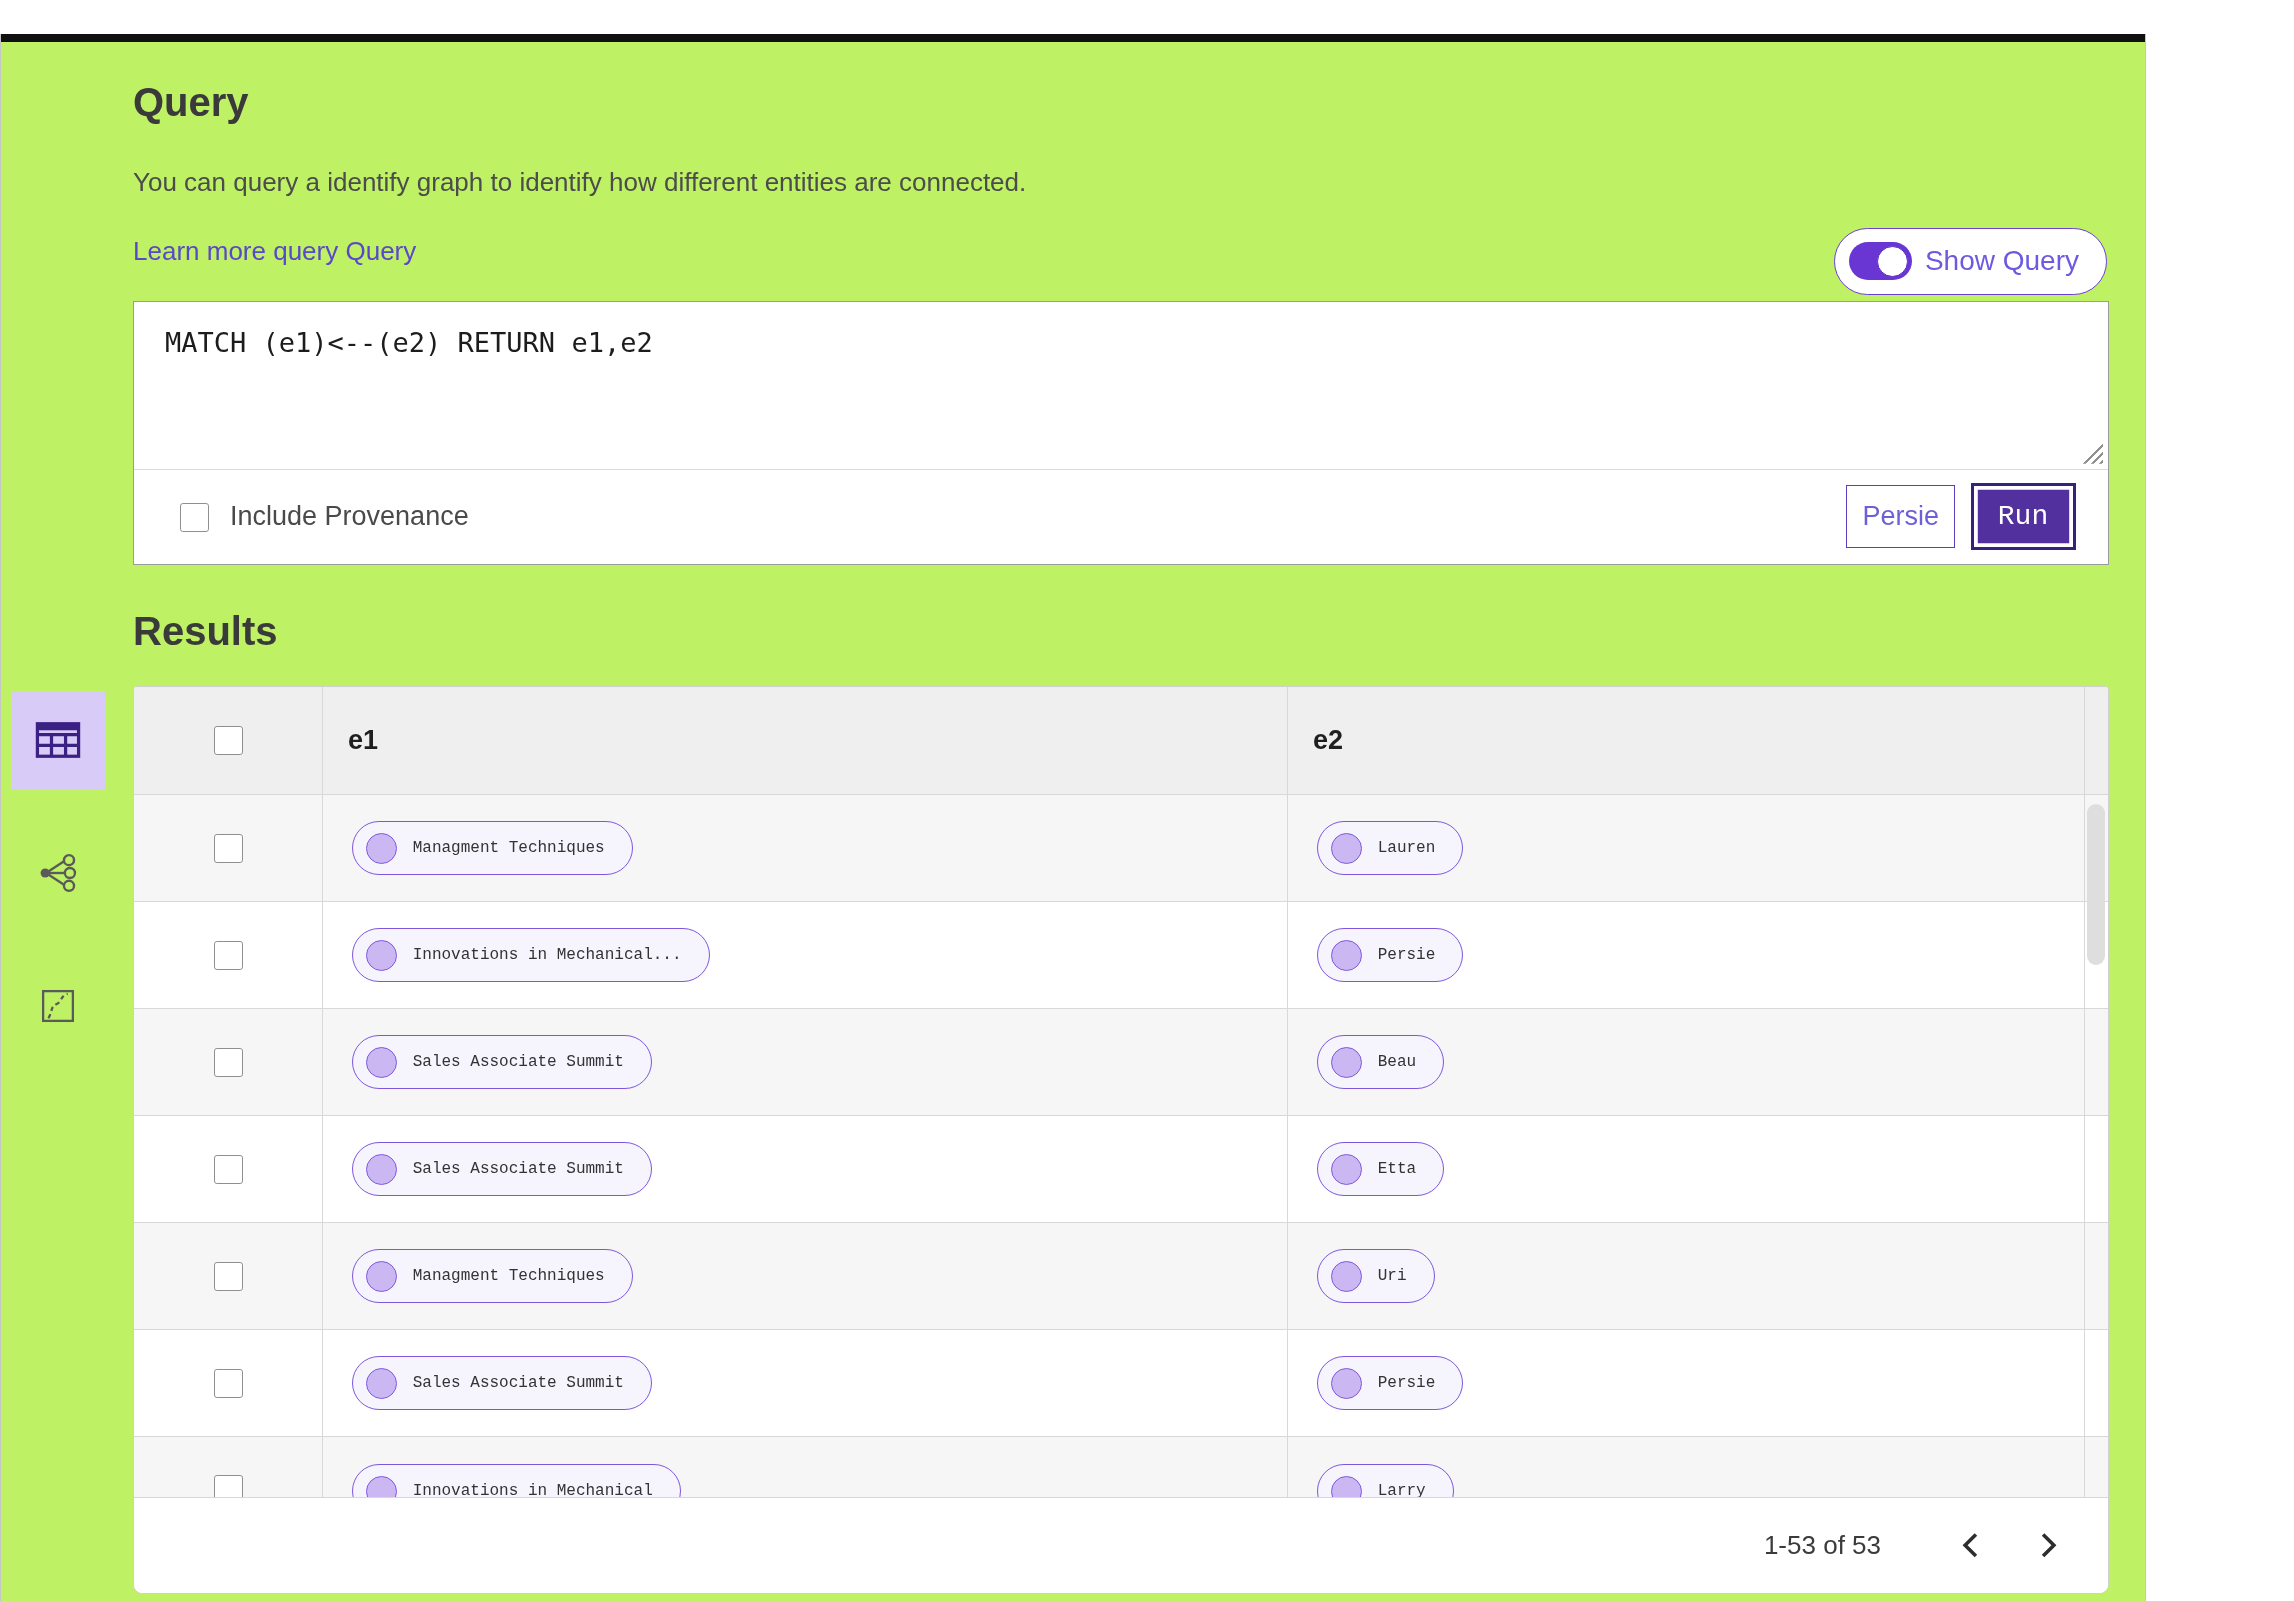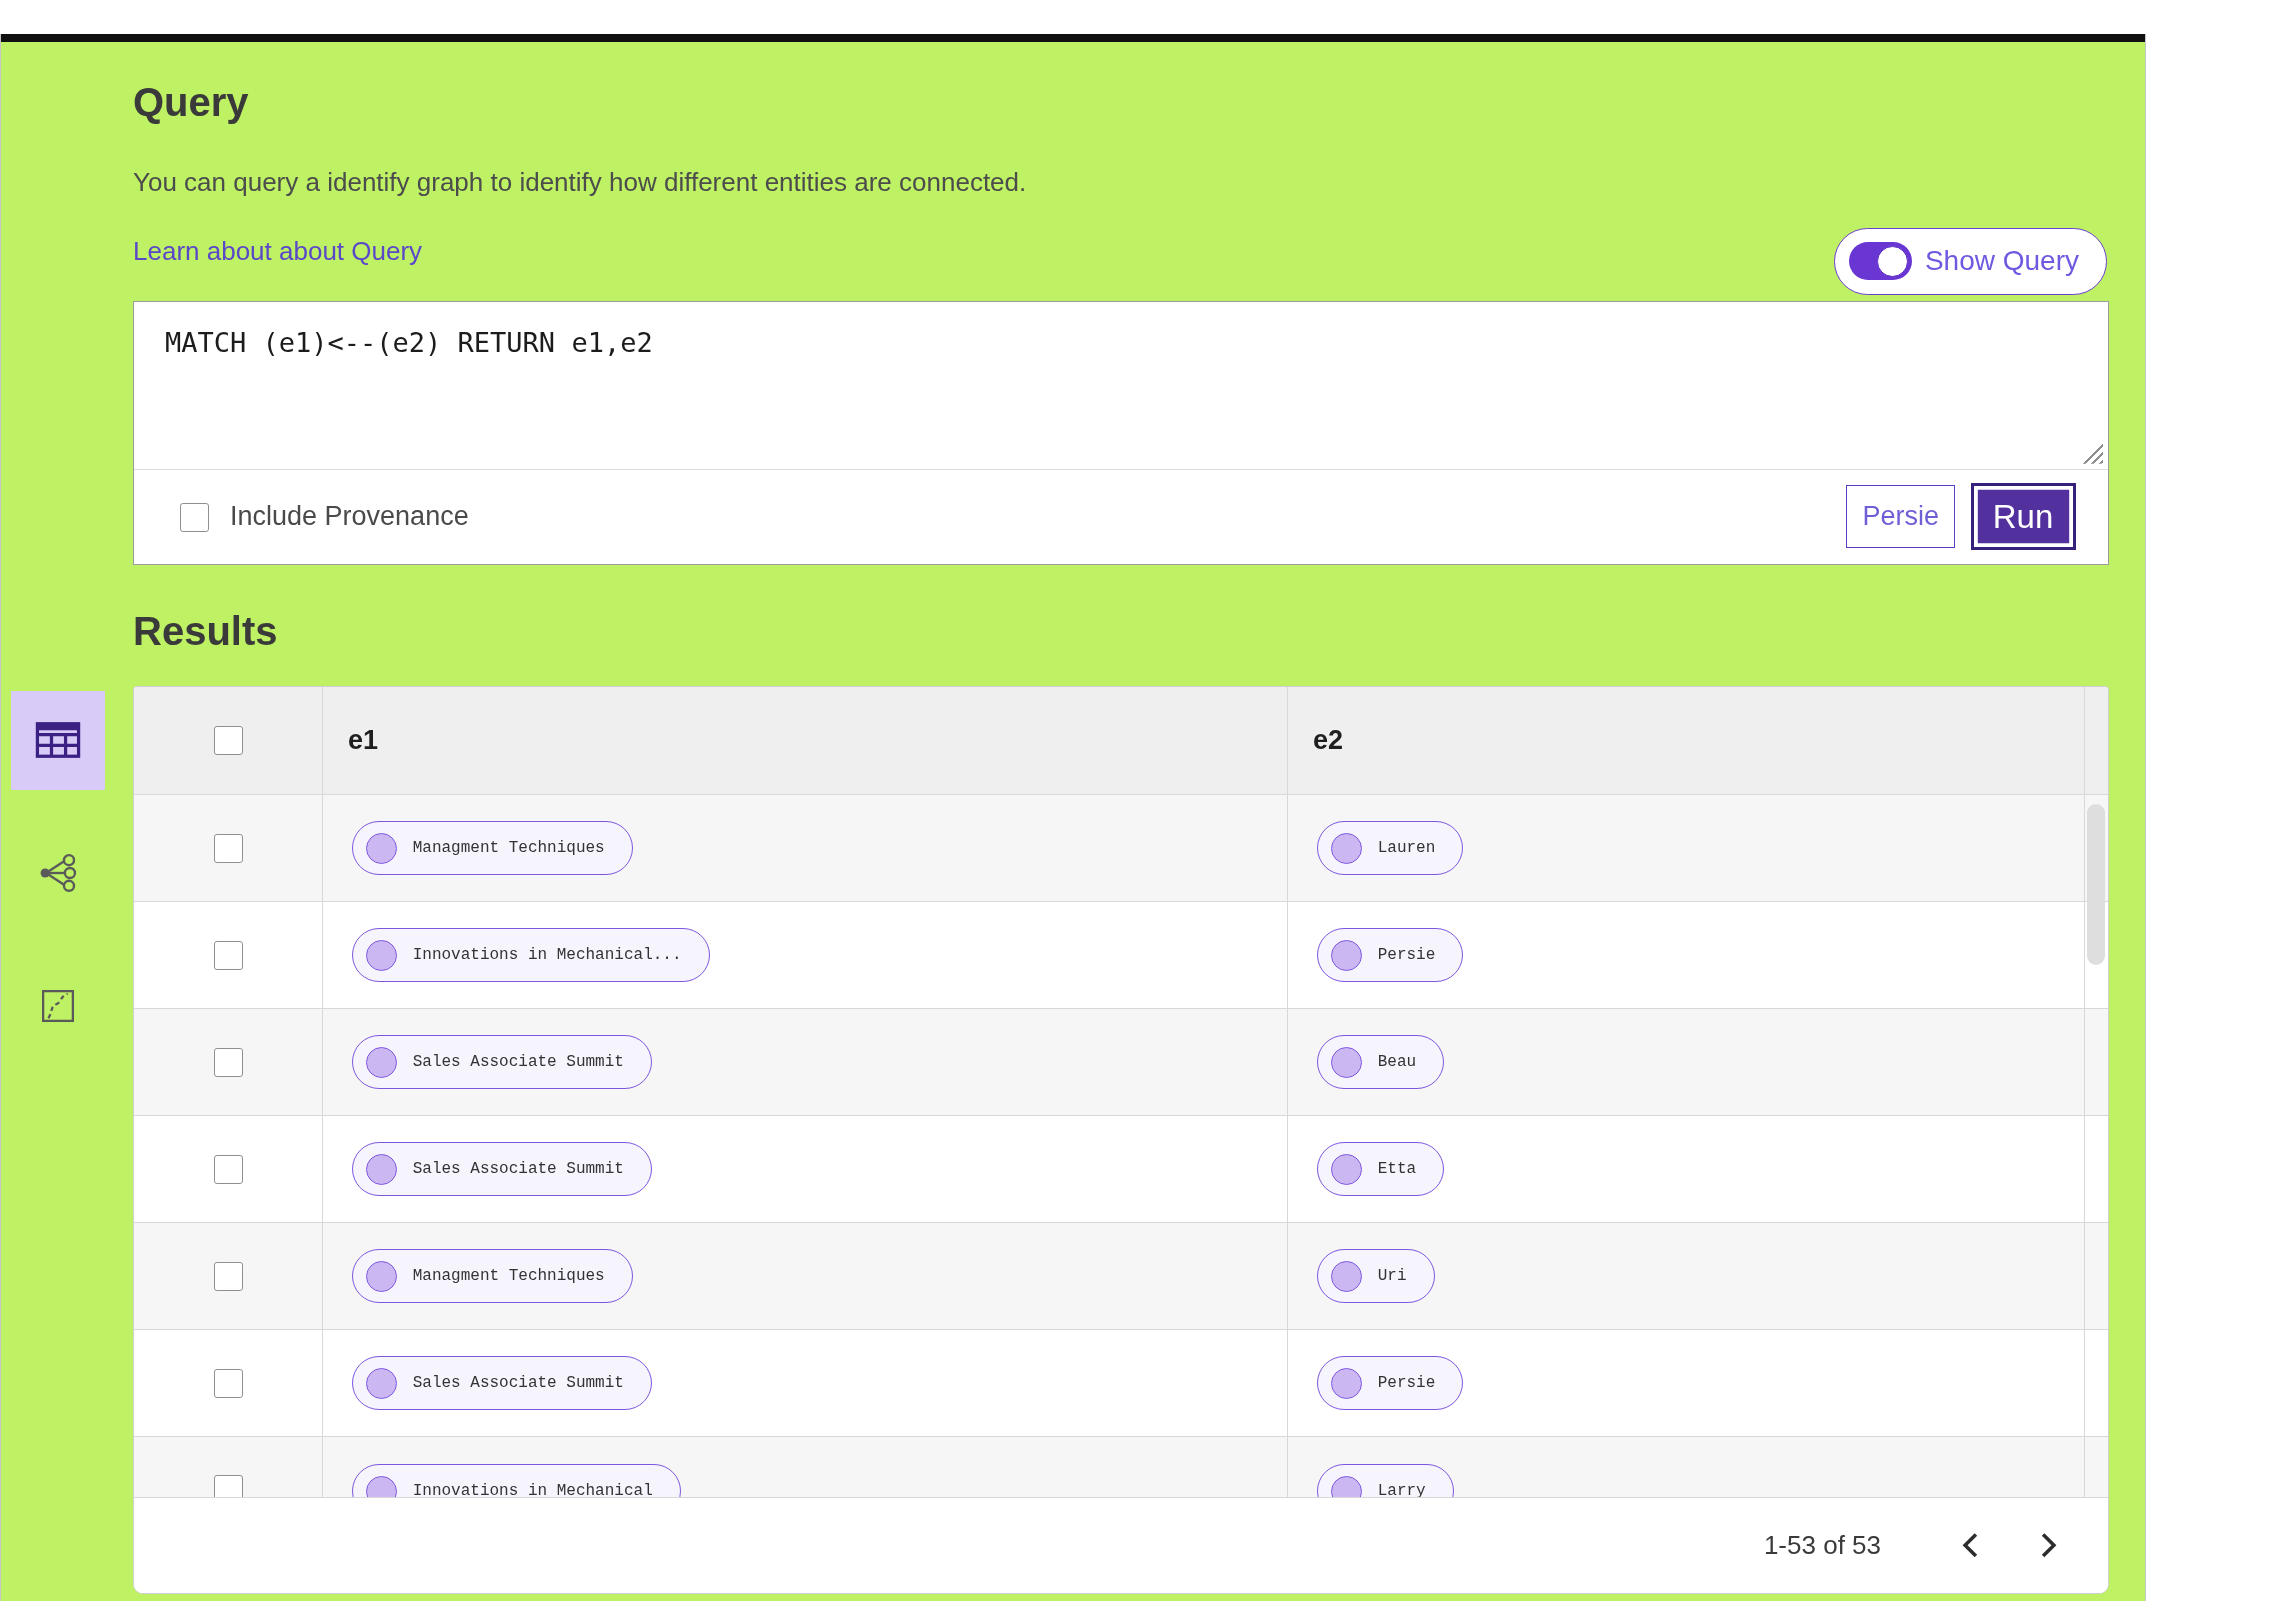--- a/index.html
+++ b/index.html
@@ -97,22 +97,22 @@
     background: #fff; border: 1.9px solid #5f3dc0;
     color: #6e5fd6; font-size: 27px;
     font-family: "Liberation Sans", sans-serif;
     cursor: pointer; margin-right: 15.3px;
   }
   .btn-run {
     width: 105px; height: 67px;
     background: #52309e;
     border: 3.8px solid #38217c;
     box-shadow: inset 0 0 0 3.8px #fff;
-    color: #fff; font-size: 33px;
-    font-family: Liberation Sans, sans-serif;
+    color: #fff; font-size: 28px;
+    font-family: Liberation Mono, monospace;
     cursor: pointer; margin-right: 32.5px;
   }
 
   
   .results-section { position: relative; margin-top: 44px; }
   .r-title {
     margin-left: 132px;
     font-size: 40px; font-weight: 700; color: #3a3a3a;
   }
   .view-switcher {
@@ -188,21 +188,21 @@
 </style>
 </head>
 <body>
 
 <div class="page">
   <div class="top-bar"></div>
 
   <div class="page-header">
     <div class="h-title">Query</div>
     <div class="h-desc">You can query a identify graph to identify how different entities are connected.</div>
-    <a class="h-link">Learn about about Query</a>
+    <a class="h-link">Learn more query Query</a>
 
     <button class="show-query-btn">
       <span class="toggle">
           <span class="knob"></span>
         </span>
       <span>Show Query</span>
     </button>
   </div>
 
   <div class="query-box">

